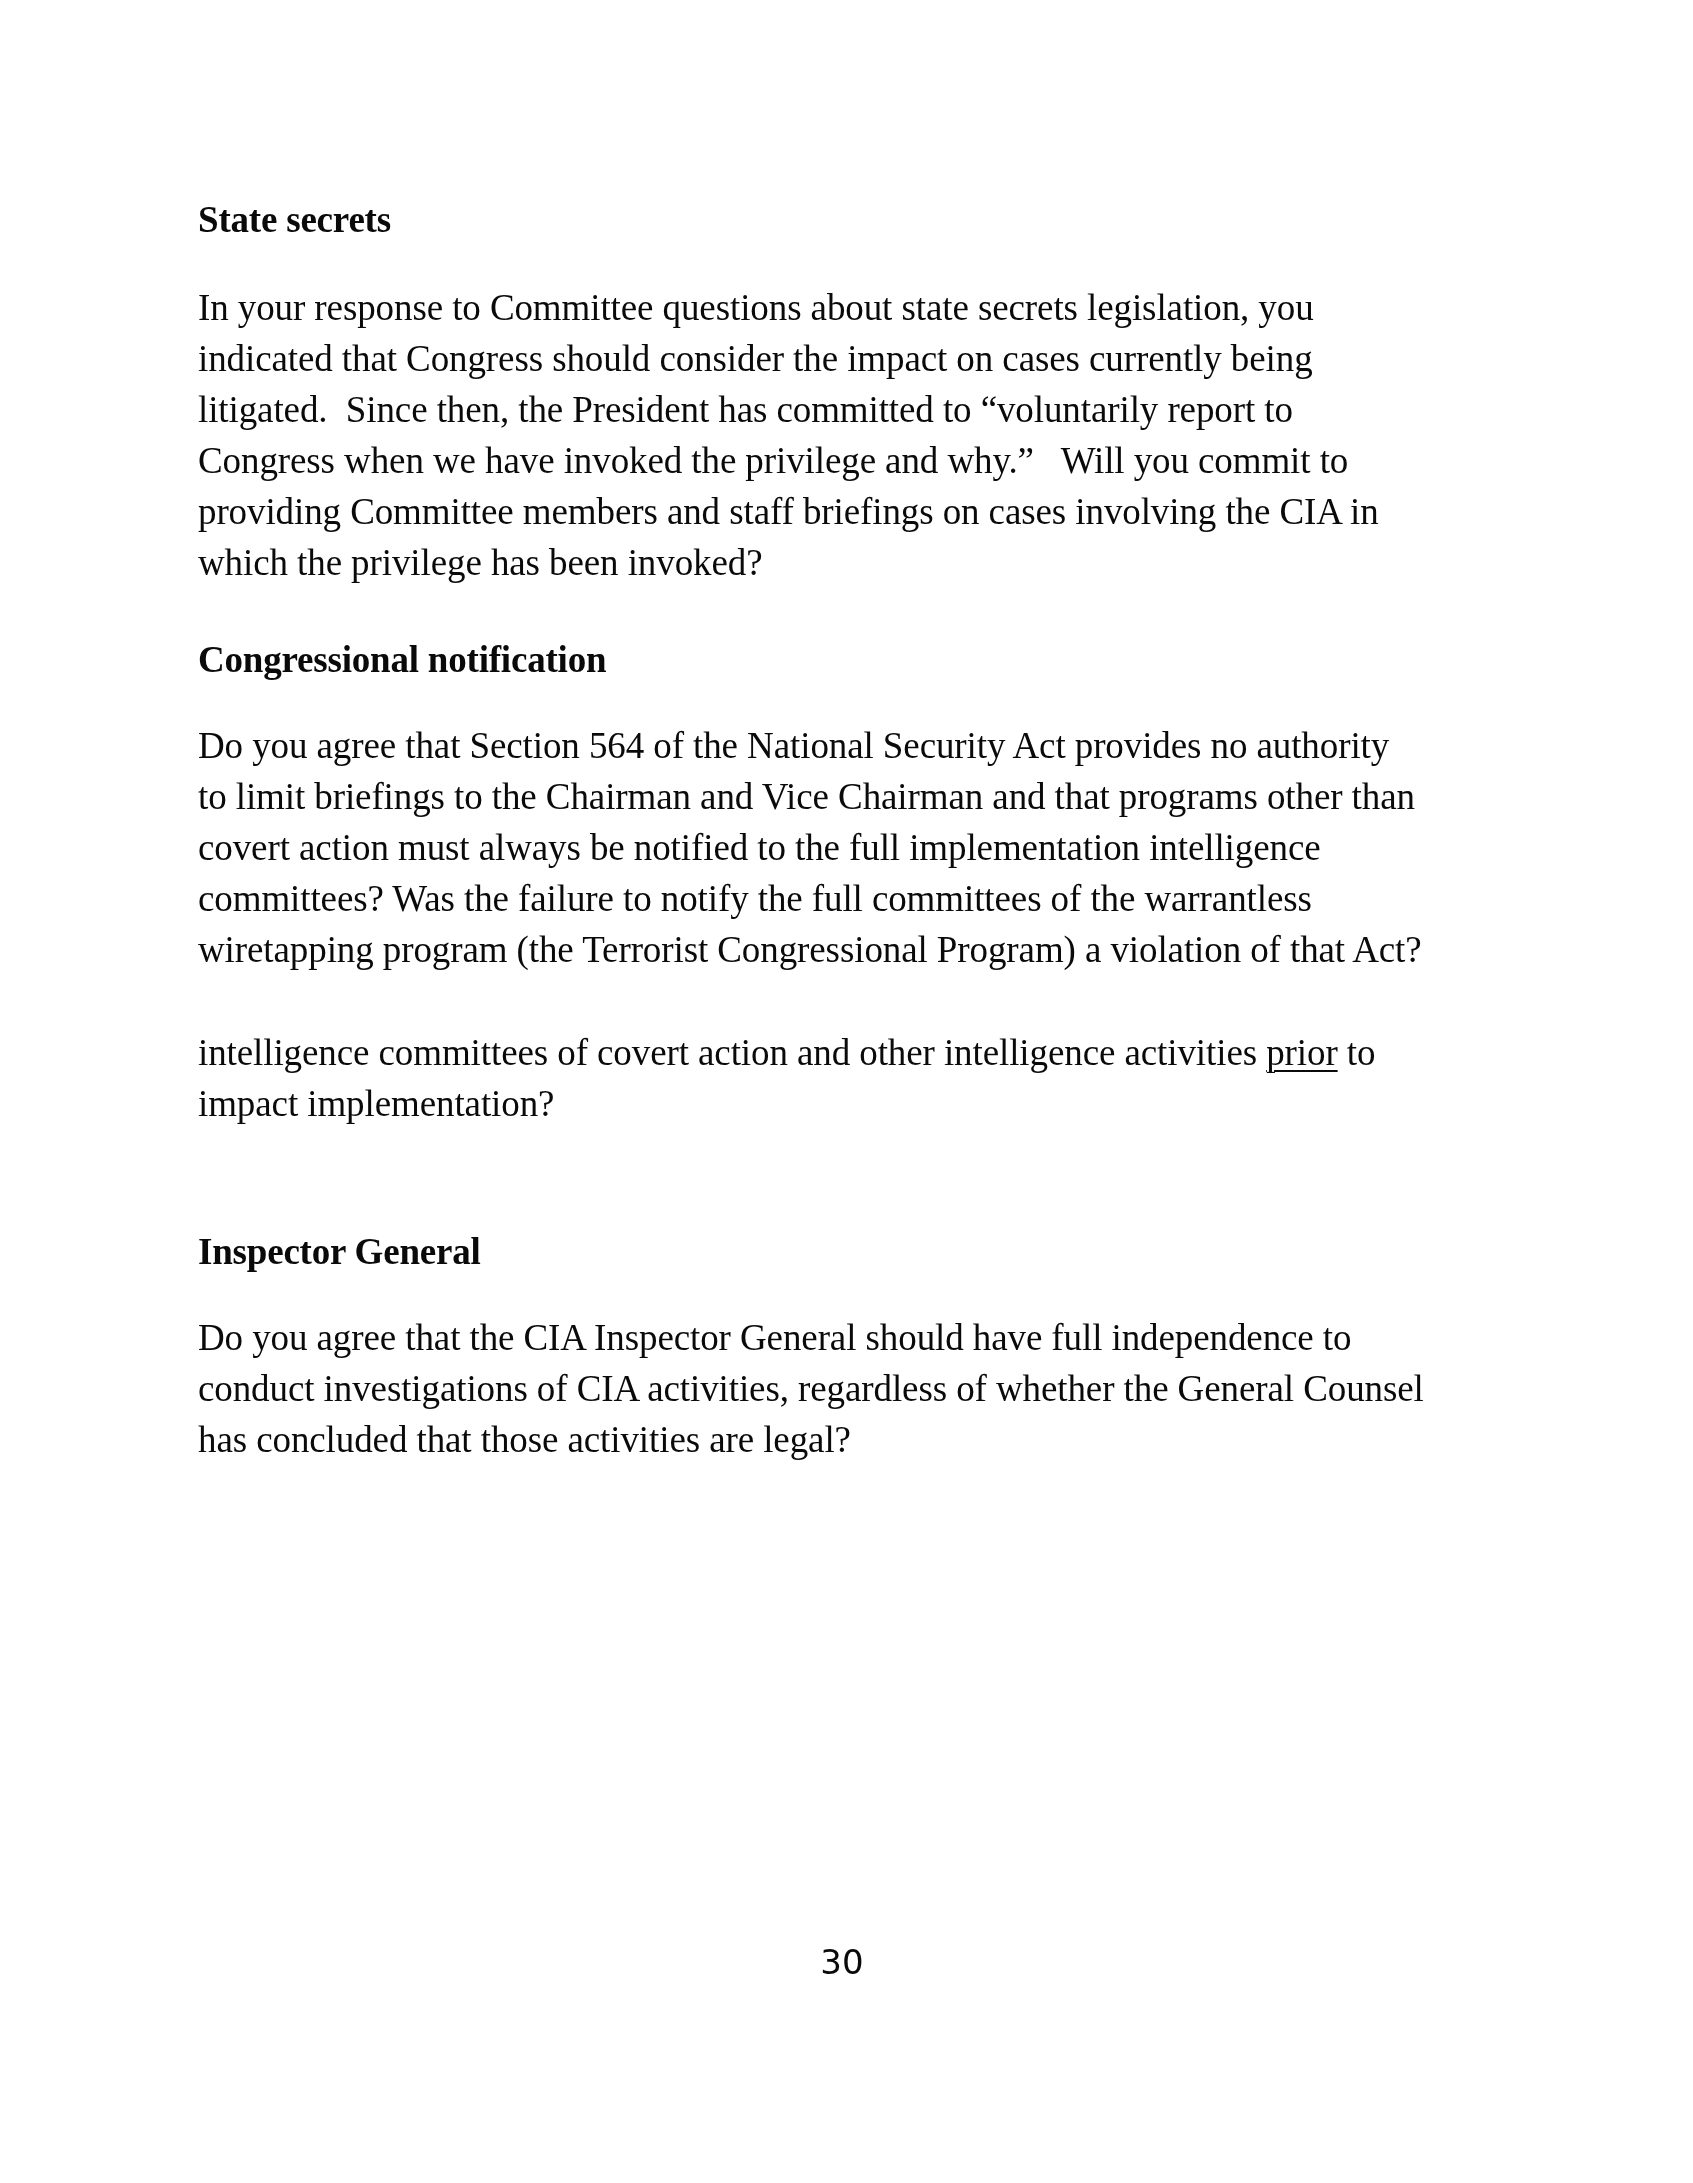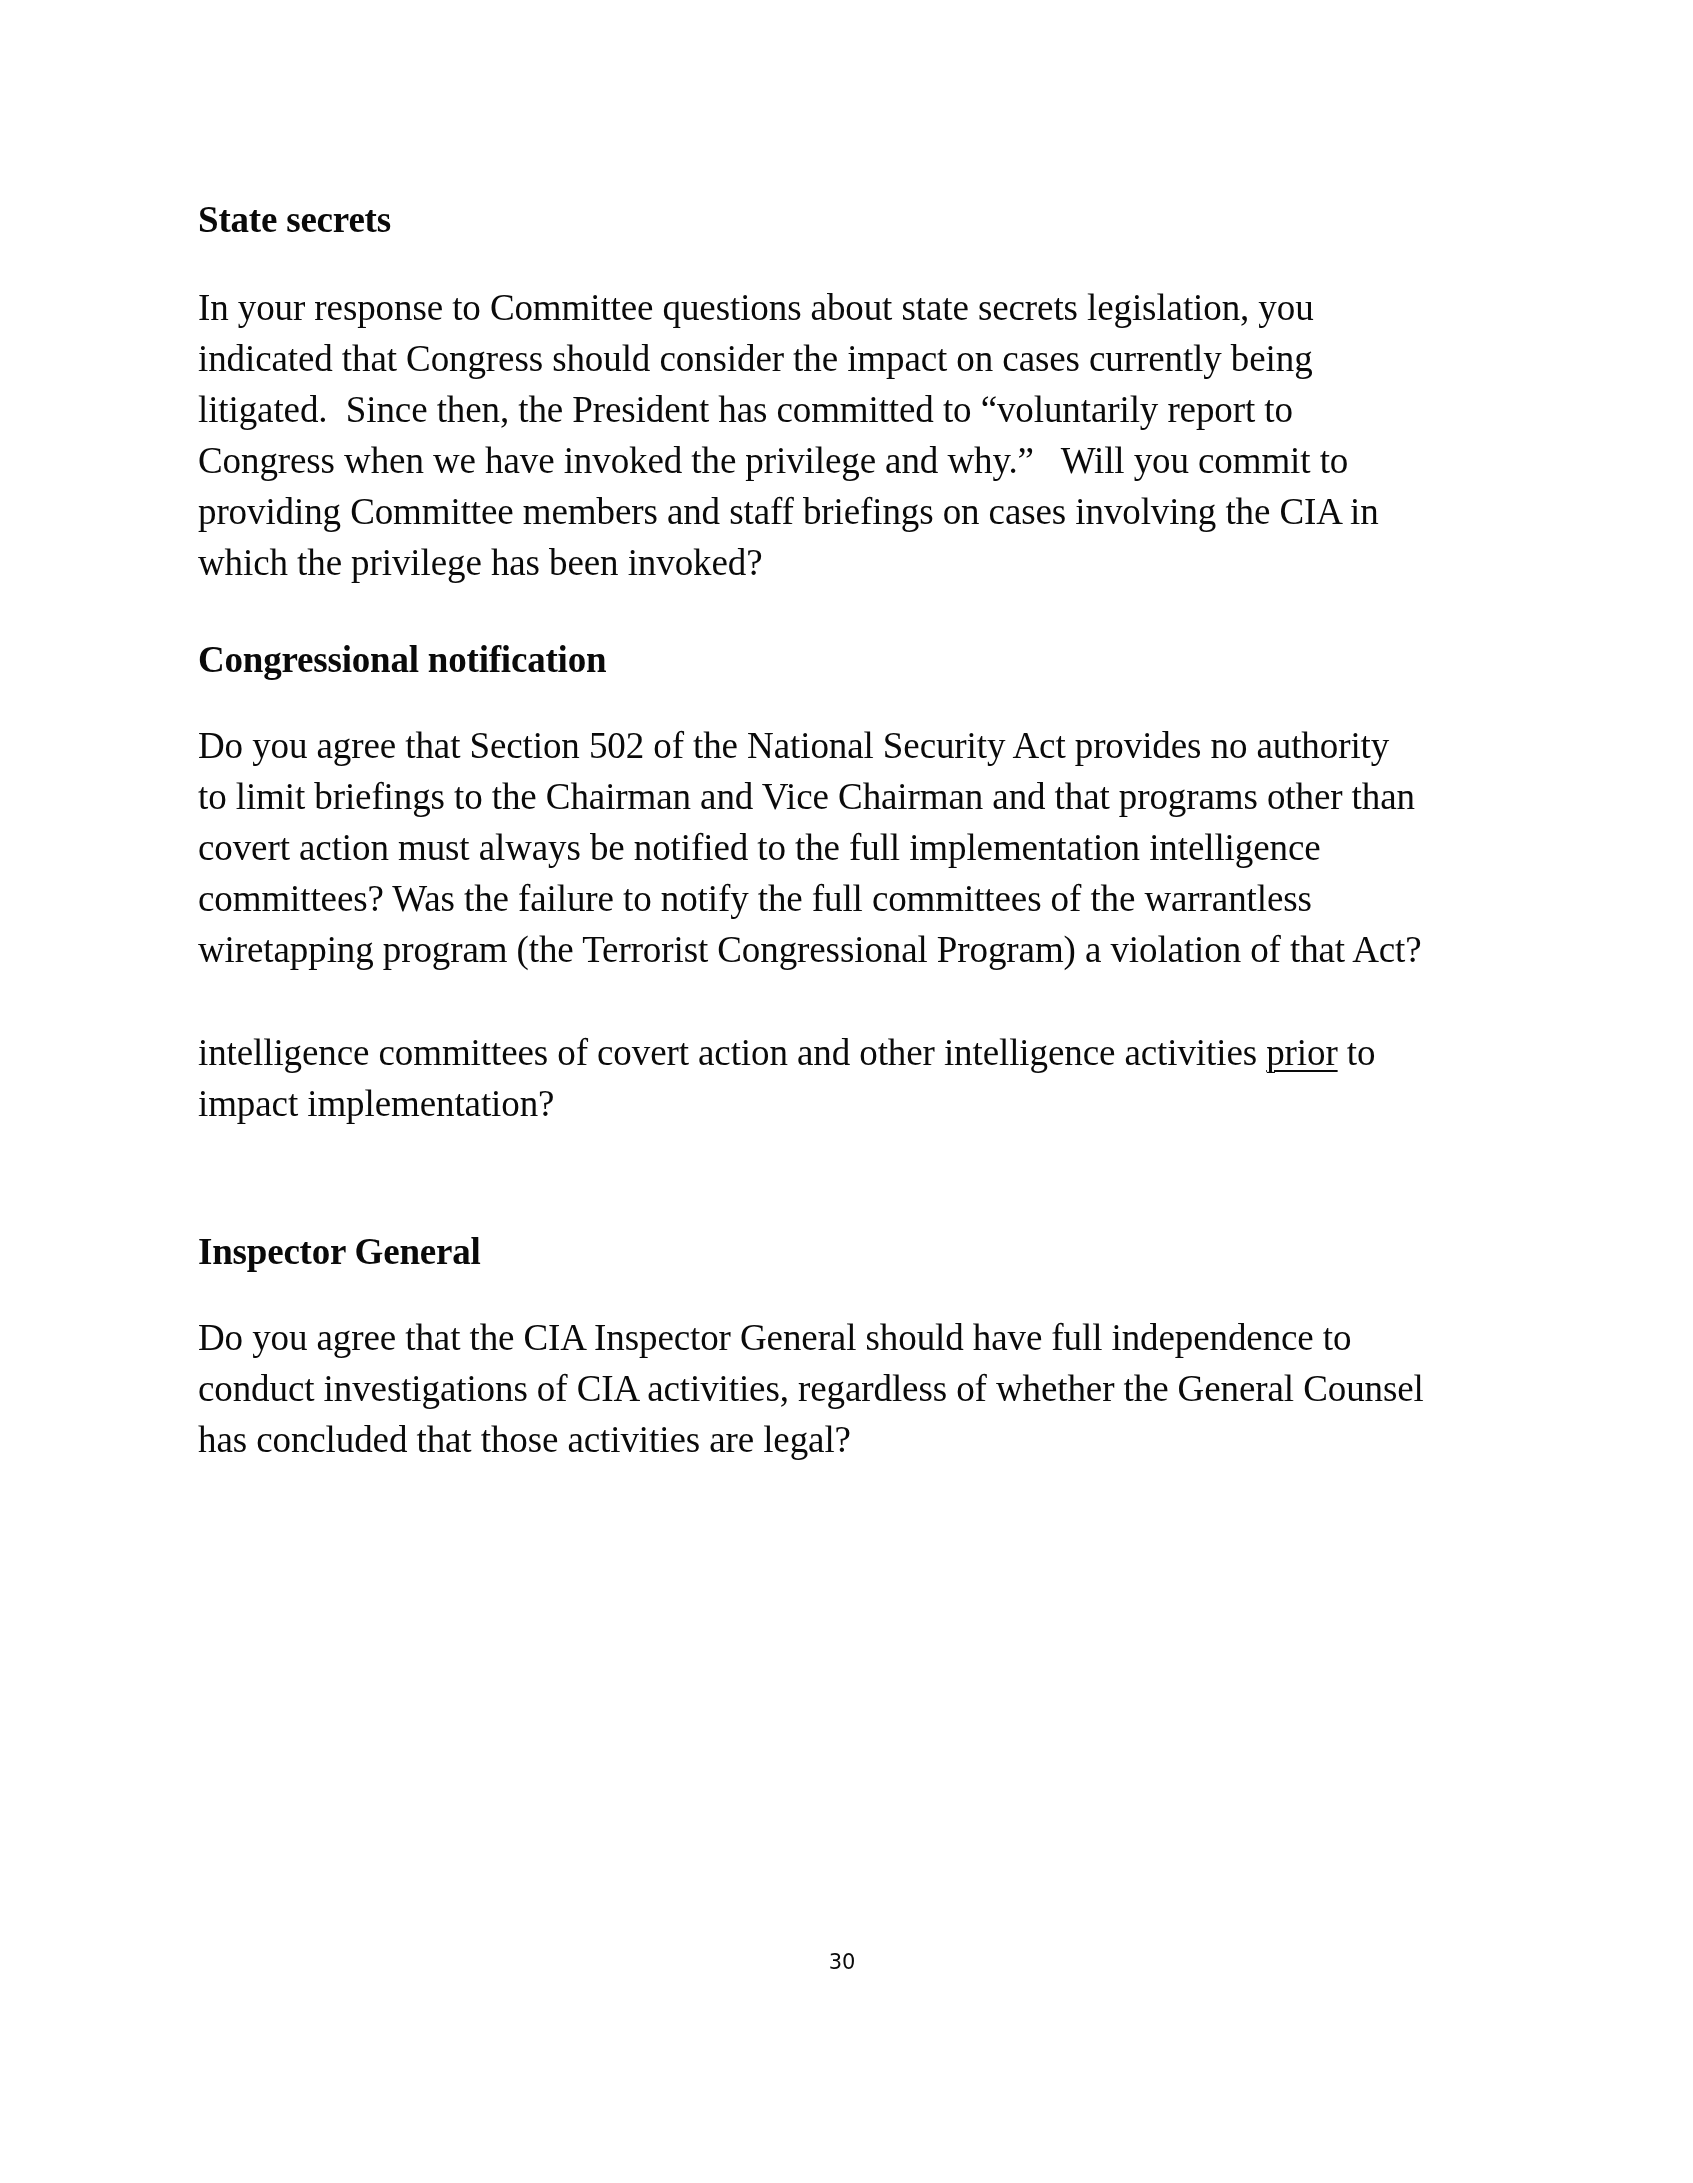--- a/index.html
+++ b/index.html
@@ -42,21 +42,21 @@
       text-decoration-thickness: 2px;
       text-underline-offset: 4.6px;
     }
     .page-number {
       position: absolute;
       left: 809px;
       width: 66px;
       top: 1946px;
       text-align: center;
       font-family: "DejaVu Sans", "Liberation Sans", sans-serif;
-      font-size: 21px;
+      font-size: 34px;
       line-height: 33px;
     }
   </style>
 </head>
 <body>
 
 <div class="page">
 
   <div class="block heading" style="top:194px;">State secrets</div>
 
@@ -65,21 +65,21 @@
     <span class="line">indicated that Congress should consider the impact on cases currently being</span>
     <span class="line">litigated.  Since then, the President has committed to “voluntarily report to</span>
     <span class="line">Congress when we have invoked the privilege and why.”   Will you commit to</span>
     <span class="line">providing Committee members and staff briefings on cases involving the CIA in</span>
     <span class="line">which the privilege has been invoked?</span>
   </div>
 
   <div class="block heading" style="top:634px;font-family:Liberation Serif, serif;">Congressional notification</div>
 
   <div class="block" style="top:720px;">
-    <span class="line">Do you agree that Section 502 of the National Security Act provides no authority</span>
+    <span class="line">Do you agree that Section 564 of the National Security Act provides no authority</span>
     <span class="line">to limit briefings to the Chairman and Vice Chairman and that programs other than</span>
     <span class="line">covert action must always be notified to the full implementation intelligence</span>
     <span class="line">committees? Was the failure to notify the full committees of the warrantless</span>
     <span class="line">wiretapping program (the Terrorist Congressional Program) a violation of that Act?</span>
   </div>
 
   <div class="block" style="top:1027px;">
     <span class="line"><span>intelligence committees of covert action and other intelligence activities </span><span class="ul">prior</span><span> to</span></span>
     <span class="line">impact implementation?</span>
   </div>

